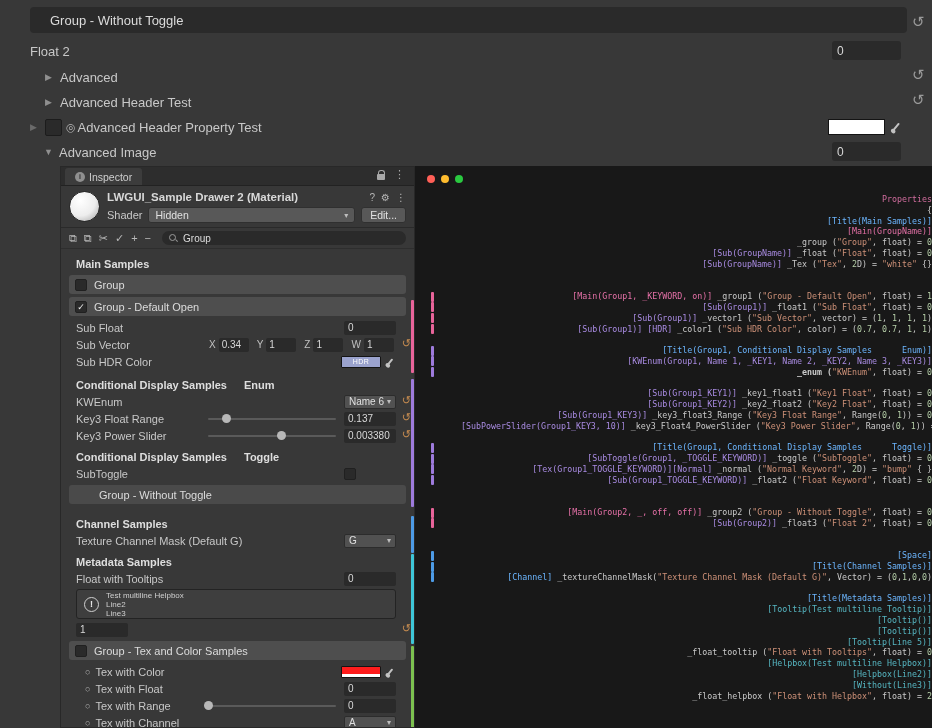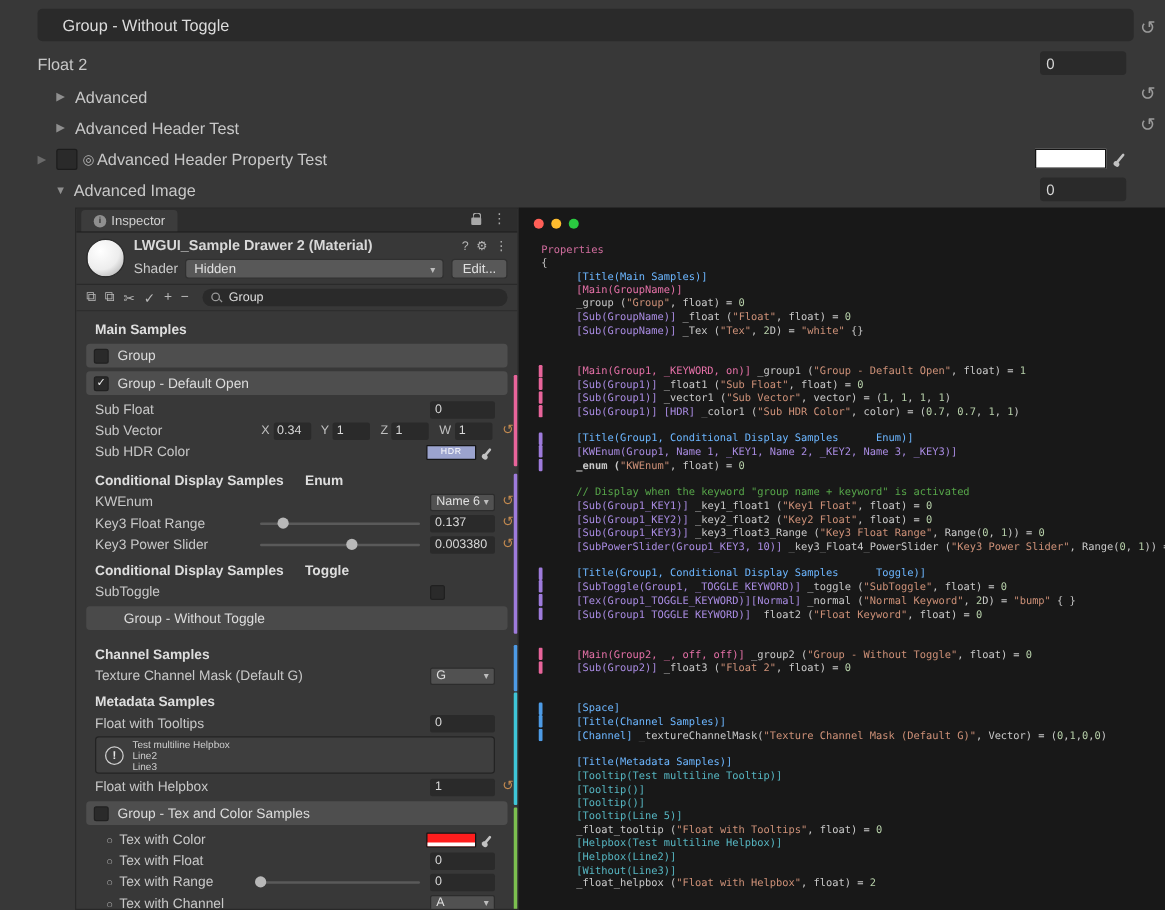--- a/index.html
+++ b/index.html
@@ -78,21 +78,21 @@
   .helpbox { margin:2px 18px 2px 15px; background:#3e3e3e; border:1px solid #232323; border-radius:3px; height:30px; display:flex; align-items:center; gap:7px; padding:0 7px; }
   .warn { width:15px; height:15px; border-radius:50%; border:1.5px solid #cfcfcf; color:#e5e5e5; font-size:9px; font-weight:bold; display:flex; align-items:center; justify-content:center; flex-shrink:0; }
   .help-lines { font-size:8px; line-height:9px; color:#cfcfcf; }
   .strip { position:absolute; width:3px; right:0; border-radius:1px; }
 
   
   .code { position:absolute; left:415px; top:166px; width:517px; height:562px; background:#181818; overflow:hidden; }
   .traffic { position:absolute; top:9px; left:12px; display:flex; gap:6px; }
   .dot { width:8px; height:8px; border-radius:50%; cursor:pointer; }
   .code-lines { padding-top:28px; font-family:"DejaVu Sans Mono","Liberation Mono",monospace; font-size:8.3px; }
-  .code-line { position:relative; height:10.8px; line-height:10.8px; white-space:pre; padding-left:18px; overflow:hidden; }
+  .code-line { position:relative; height:10.8px; line-height:10.8px; white-space:pre; padding-left:18px; overflow:hidden;text-align:right; }
   .code-line.ind { padding-left:46px; }
   .code-bar { position:absolute; left:16px; top:0.5px; height:10px; width:3px; border-radius:1px; }
 </style>
 </head>
 <body>
 
 <div class="screen">
 
   <div class="tbar">
     <span>Group - Without Toggle</span>
@@ -331,21 +331,20 @@
       <div class="helpbox">
         <span class="warn">!</span>
         <span class="help-lines">
           <div>Test multiline Helpbox</div>
           <div>Line2</div>
           <div>Line3</div>
         </span>
       </div>
 
       <div class="irow">
-        <span class="lbl">Float with Helpbox</span>
         <span class="sfield">
             <span>1</span>
           </span>
         <span class="revert-i" style="color: rgb(197, 139, 80);">↺</span>
       </div>
 
       <div class="gbar">
         <span class="cb"></span>
         <span>Group - Tex and Color Samples</span>
       </div>
@@ -415,21 +414,20 @@
         <div class="code-line"></div>
         <div class="code-line ind"><span class="code-bar" style="background: rgb(232, 100, 154);"></span><span style="color: rgb(230, 113, 168);">[Main(Group1, _KEYWORD, on)]</span><span style="color: rgb(201, 201, 201);"> _group</span><span style="color: rgb(201, 201, 201);">1</span><span style="color: rgb(201, 201, 201);"> (</span><span style="color: rgb(206, 145, 120);">"Group - Default Open"</span><span style="color: rgb(201, 201, 201);">, float) = </span><span style="color: rgb(181, 206, 168);">1</span></div>
         <div class="code-line ind"><span class="code-bar" style="background: rgb(232, 100, 154);"></span><span style="color: rgb(169, 139, 226);">[Sub(Group1)]</span><span style="color: rgb(201, 201, 201);"> _float</span><span style="color: rgb(201, 201, 201);">1</span><span style="color: rgb(201, 201, 201);"> (</span><span style="color: rgb(206, 145, 120);">"Sub Float"</span><span style="color: rgb(201, 201, 201);">, float) = </span><span style="color: rgb(181, 206, 168);">0</span></div>
         <div class="code-line ind"><span class="code-bar" style="background: rgb(232, 100, 154);"></span><span style="color: rgb(169, 139, 226);">[Sub(Group1)]</span><span style="color: rgb(201, 201, 201);"> _vector</span><span style="color: rgb(201, 201, 201);">1</span><span style="color: rgb(201, 201, 201);"> (</span><span style="color: rgb(206, 145, 120);">"Sub Vector"</span><span style="color: rgb(201, 201, 201);">, vector) = (</span><span style="color: rgb(181, 206, 168);">1</span><span style="color: rgb(201, 201, 201);">, </span><span style="color: rgb(181, 206, 168);">1</span><span style="color: rgb(201, 201, 201);">, </span><span style="color: rgb(181, 206, 168);">1</span><span style="color: rgb(201, 201, 201);">, </span><span style="color: rgb(181, 206, 168);">1</span><span style="color: rgb(201, 201, 201);">)</span></div>
         <div class="code-line ind"><span class="code-bar" style="background: rgb(232, 100, 154);"></span><span style="color: rgb(169, 139, 226);">[Sub(Group1)]</span><span style="color: rgb(201, 201, 201);"> </span><span style="color: rgb(169, 139, 226);">[HDR]</span><span style="color: rgb(201, 201, 201);"> _color</span><span style="color: rgb(201, 201, 201);">1</span><span style="color: rgb(201, 201, 201);"> (</span><span style="color: rgb(206, 145, 120);">"Sub HDR Color"</span><span style="color: rgb(201, 201, 201);">, color) = (</span><span style="color: rgb(181, 206, 168);">0.7</span><span style="color: rgb(201, 201, 201);">, </span><span style="color: rgb(181, 206, 168);">0.7</span><span style="color: rgb(201, 201, 201);">, </span><span style="color: rgb(181, 206, 168);">1</span><span style="color: rgb(201, 201, 201);">, </span><span style="color: rgb(181, 206, 168);">1</span><span style="color: rgb(201, 201, 201);">)</span></div>
         <div class="code-line"></div>
         <div class="code-line ind"><span class="code-bar" style="background: rgb(158, 123, 220);"></span><span style="color: rgb(108, 182, 255);">[Title(Group1, Conditional Display Samples      Enum)]</span></div>
         <div class="code-line ind"><span class="code-bar" style="background: rgb(158, 123, 220);"></span><span style="color: rgb(169, 139, 226);">[KWEnum(Group1, Name 1, _KEY1, Name 2, _KEY2, Name 3, _KEY3)]</span></div>
         <div class="code-line ind"><span class="code-bar" style="background: rgb(158, 123, 220);"></span><span style="color: rgb(201, 201, 201); font-weight: bold;">_enum (</span><span style="color: rgb(206, 145, 120);">"KWEnum"</span><span style="color: rgb(201, 201, 201);">, float) = </span><span style="color: rgb(181, 206, 168);">0</span></div>
         <div class="code-line"></div>
-        <div class="code-line ind"><span style="color: rgb(87, 166, 74);">// Display when the keyword "group name + keyword" is activated</span></div>
         <div class="code-line ind"><span style="color: rgb(169, 139, 226);">[Sub(Group1_KEY1)]</span><span style="color: rgb(201, 201, 201);"> _key</span><span style="color: rgb(201, 201, 201);">1</span><span style="color: rgb(201, 201, 201);">_float</span><span style="color: rgb(201, 201, 201);">1</span><span style="color: rgb(201, 201, 201);"> (</span><span style="color: rgb(206, 145, 120);">"Key1 Float"</span><span style="color: rgb(201, 201, 201);">, float) = </span><span style="color: rgb(181, 206, 168);">0</span></div>
         <div class="code-line ind"><span style="color: rgb(169, 139, 226);">[Sub(Group1_KEY2)]</span><span style="color: rgb(201, 201, 201);"> _key</span><span style="color: rgb(201, 201, 201);">2</span><span style="color: rgb(201, 201, 201);">_float</span><span style="color: rgb(201, 201, 201);">2</span><span style="color: rgb(201, 201, 201);"> (</span><span style="color: rgb(206, 145, 120);">"Key2 Float"</span><span style="color: rgb(201, 201, 201);">, float) = </span><span style="color: rgb(181, 206, 168);">0</span></div>
         <div class="code-line ind"><span style="color: rgb(169, 139, 226);">[Sub(Group1_KEY3)]</span><span style="color: rgb(201, 201, 201);"> _key</span><span style="color: rgb(201, 201, 201);">3</span><span style="color: rgb(201, 201, 201);">_float</span><span style="color: rgb(201, 201, 201);">3</span><span style="color: rgb(201, 201, 201);">_Range (</span><span style="color: rgb(206, 145, 120);">"Key3 Float Range"</span><span style="color: rgb(201, 201, 201);">, Range(</span><span style="color: rgb(181, 206, 168);">0</span><span style="color: rgb(201, 201, 201);">, </span><span style="color: rgb(181, 206, 168);">1</span><span style="color: rgb(201, 201, 201);">)) = </span><span style="color: rgb(181, 206, 168);">0</span></div>
         <div class="code-line ind"><span style="color: rgb(169, 139, 226);">[SubPowerSlider(Group1_KEY3, 10)]</span><span style="color: rgb(201, 201, 201);"> _key</span><span style="color: rgb(201, 201, 201);">3</span><span style="color: rgb(201, 201, 201);">_Float</span><span style="color: rgb(201, 201, 201);">4</span><span style="color: rgb(201, 201, 201);">_PowerSlider (</span><span style="color: rgb(206, 145, 120);">"Key3 Power Slider"</span><span style="color: rgb(201, 201, 201);">, Range(</span><span style="color: rgb(181, 206, 168);">0</span><span style="color: rgb(201, 201, 201);">, </span><span style="color: rgb(181, 206, 168);">1</span><span style="color: rgb(201, 201, 201);">)) = </span><span style="color: rgb(181, 206, 168);">0</span></div>
         <div class="code-line"></div>
         <div class="code-line ind"><span class="code-bar" style="background: rgb(158, 123, 220);"></span><span style="color: rgb(108, 182, 255);">[Title(Group1, Conditional Display Samples      Toggle)]</span></div>
         <div class="code-line ind"><span class="code-bar" style="background: rgb(158, 123, 220);"></span><span style="color: rgb(169, 139, 226);">[SubToggle(Group1, _TOGGLE_KEYWORD)]</span><span style="color: rgb(201, 201, 201);"> _toggle (</span><span style="color: rgb(206, 145, 120);">"SubToggle"</span><span style="color: rgb(201, 201, 201);">, float) = </span><span style="color: rgb(181, 206, 168);">0</span></div>
         <div class="code-line ind"><span class="code-bar" style="background: rgb(158, 123, 220);"></span><span style="color: rgb(169, 139, 226);">[Tex(Group1_TOGGLE_KEYWORD)]</span><span style="color: rgb(169, 139, 226);">[Normal]</span><span style="color: rgb(201, 201, 201);"> _normal (</span><span style="color: rgb(206, 145, 120);">"Normal Keyword"</span><span style="color: rgb(201, 201, 201);">, </span><span style="color: rgb(181, 206, 168);">2</span><span style="color: rgb(201, 201, 201);">D) = </span><span style="color: rgb(206, 145, 120);">"bump"</span><span style="color: rgb(201, 201, 201);"> { }</span></div>
         <div class="code-line ind"><span class="code-bar" style="background: rgb(158, 123, 220);"></span><span style="color: rgb(169, 139, 226);">[Sub(Group1_TOGGLE_KEYWORD)]</span><span style="color: rgb(201, 201, 201);"> _float</span><span style="color: rgb(201, 201, 201);">2</span><span style="color: rgb(201, 201, 201);"> (</span><span style="color: rgb(206, 145, 120);">"Float Keyword"</span><span style="color: rgb(201, 201, 201);">, float) = </span><span style="color: rgb(181, 206, 168);">0</span></div>
         <div class="code-line"></div>

